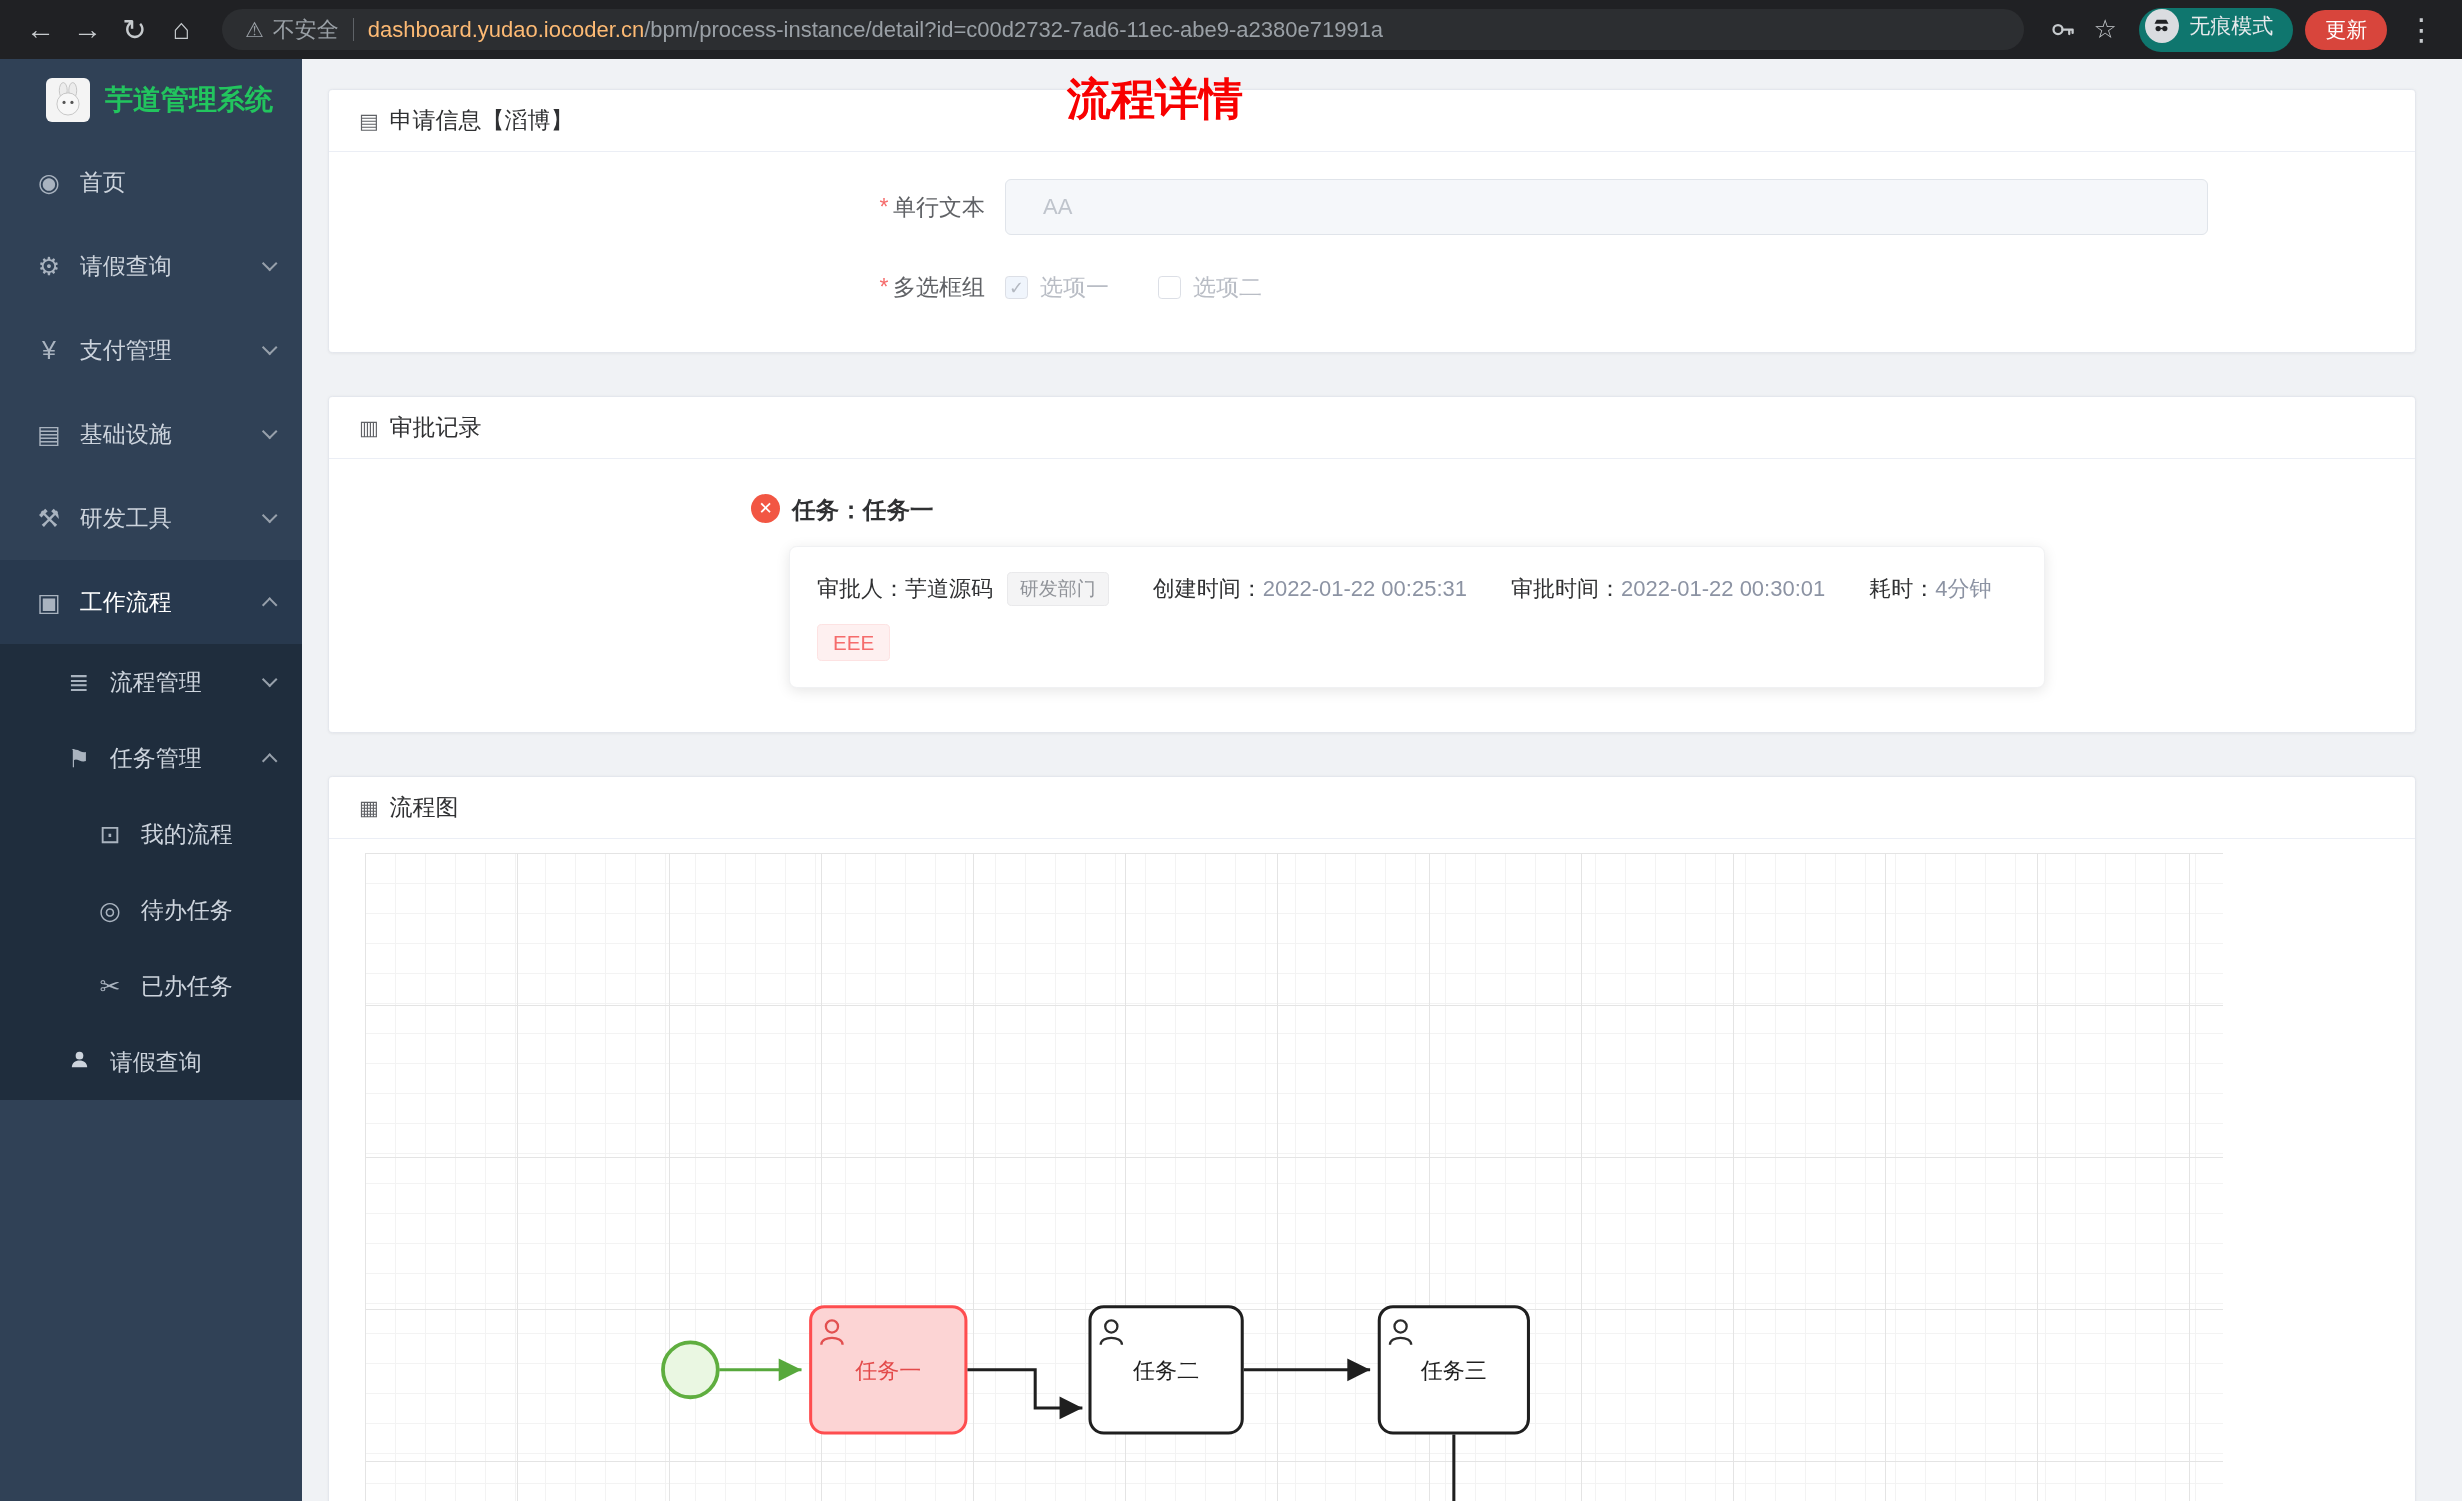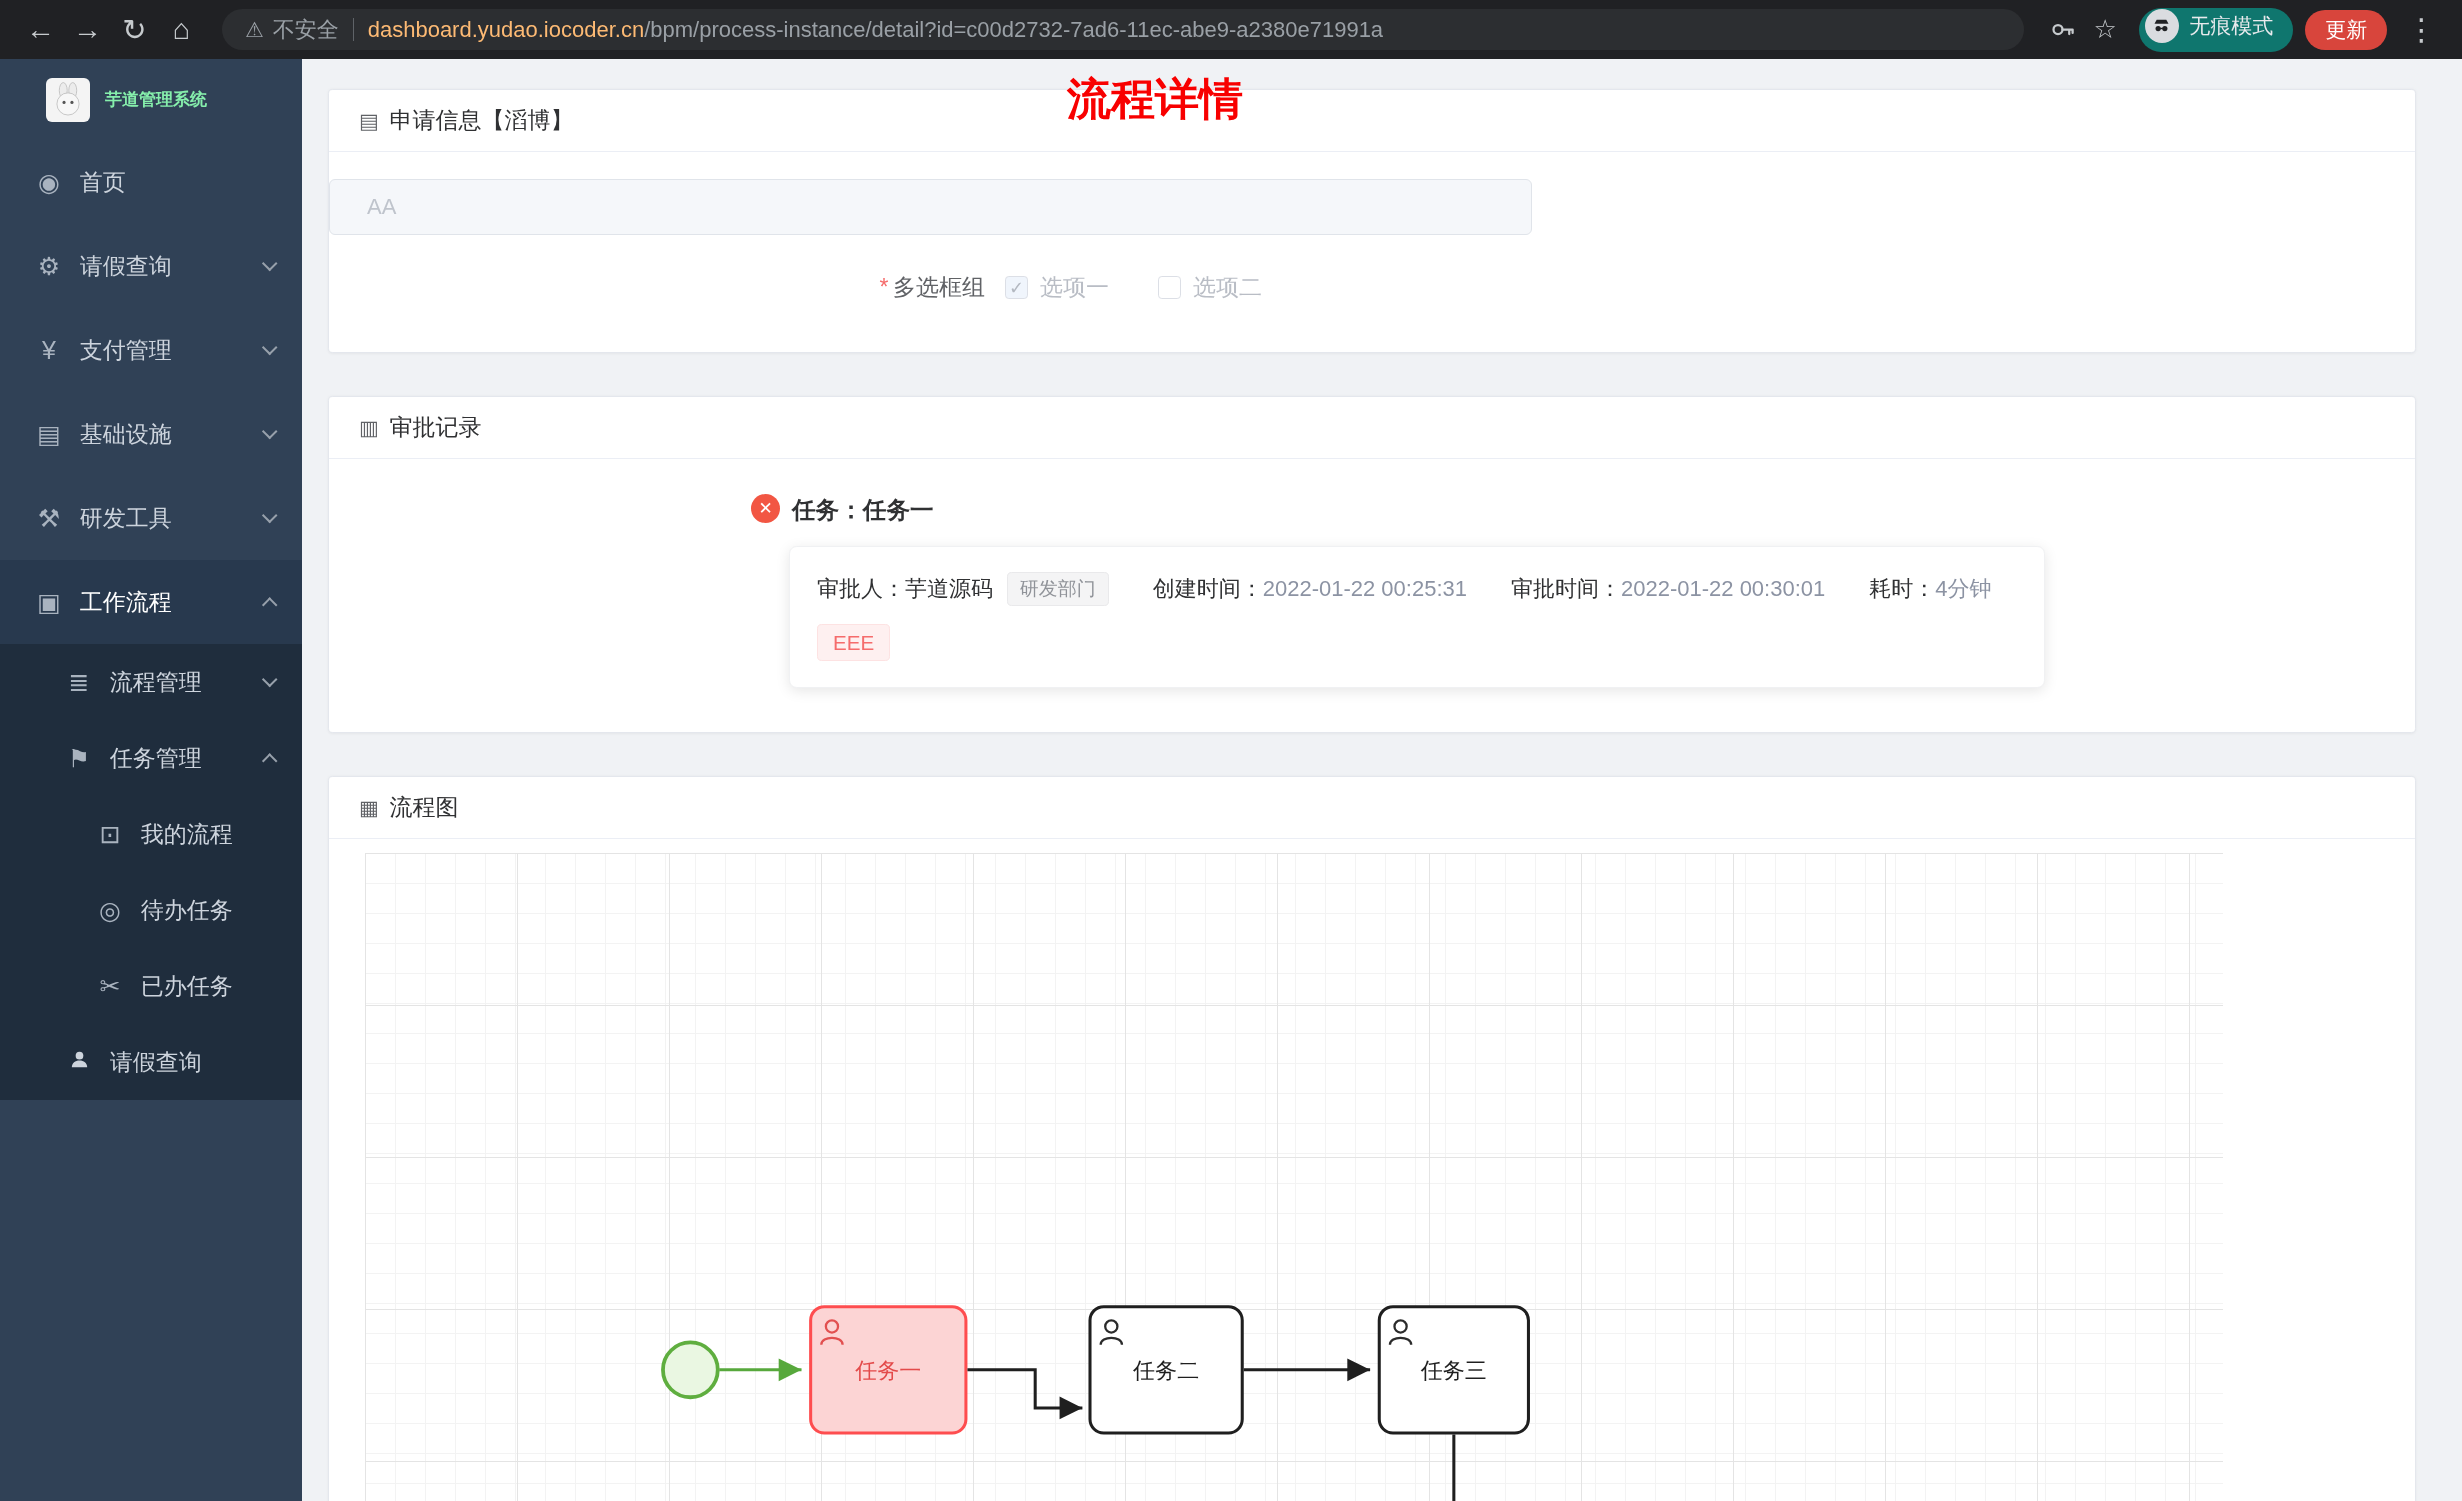--- a/index.html
+++ b/index.html
@@ -19,21 +19,21 @@
   .tool-ic { width:43px; height:43px; display:flex; align-items:center; justify-content:center; font-size:26px; color:#c6cacd; flex:none; }
   .incog { height:44px; border-radius:22px; background:#0f766e; display:flex; align-items:center; gap:10.7px; padding:0 20px 8px 6px; color:#e8eaed; font-size:21px; margin:0 12px; flex:none; }
   .incog-avatar { width:34px; height:34px; border-radius:50%; background:#dadce0; display:flex; align-items:center; justify-content:center; }
   .update-btn { height:40px; padding:0 20px; border-radius:20px; background:#d8453c; color:#fff; font-size:21px; border:none; display:flex; align-items:center; flex:none; cursor:pointer; font-family:inherit; }
   .more-ic { font-size:30px; margin-left:10.7px; }
 
   
   .sidebar { position:absolute; top:59px; left:0; width:302px; bottom:0; background:#304156; color:#cdd4dd; overflow:hidden; z-index:10; }
   .logo-row { height:81px; display:flex; align-items:center; gap:15px; padding-left:46px; }
   .logo-avatar { width:44px; height:44px; border-radius:6px; background:#f4f4f4; display:flex; align-items:center; justify-content:center; overflow:hidden; flex:none; }
-  .logo-title { color:#86efac; font-size:17px; font-weight:700; white-space:nowrap; }
+  .logo-title { color:#22c55e; font-size:28px; font-weight:700; white-space:nowrap; }
   .nav-item { height:84px; display:flex; align-items:center; gap:13.7px; font-size:23px; cursor:pointer; padding:0 27px 0 32px; white-space:nowrap; }
   .nav-item .ic { width:34px; font-size:25px; text-align:center; color:#a9b3bf; flex:none; }
   .nav-item .lbl { flex:1; overflow:hidden; }
   .nav-item.sub { background:#1f2d3d; height:76px; }
   .nav-item.l2 { padding-left:62px; }
   .nav-item.l3 { padding-left:93px; }
   .nav-item.active-parent { background:#28394e; color:#fff; }
   .chev { width:11.4px; height:11.4px; border-right:2.3px solid #97a0ab; border-bottom:2.3px solid #97a0ab; transform:rotate(45deg); margin-top:-4.6px; flex:none; }
   .chev.up { transform:rotate(-135deg); margin-top:6px; }
 
@@ -206,20 +206,21 @@
   <main class="main">
     <h1 class="page-title">流程详情</h1>
 
     <section class="card">
       <div class="card-hd">
         <span class="hd-ic">▤</span>
         <span>申请信息【滔博】</span>
       </div>
       <div class="card1-bd">
         <div class="form-row">
+          <span class="form-label"><span class="req-mark">*</span><span>单行文本</span></span>
           <input class="text-input" type="text" placeholder="AA" style="">
         </div>
         <div class="form-row">
           <span class="form-label"><span class="req-mark">*</span><span>多选框组</span></span>
           <div class="cb-group">
             <label class="cb">
               <span class="cb-box checked">✓</span>
               <span class="cb-label">选项一</span>
             </label>
             <label class="cb">

